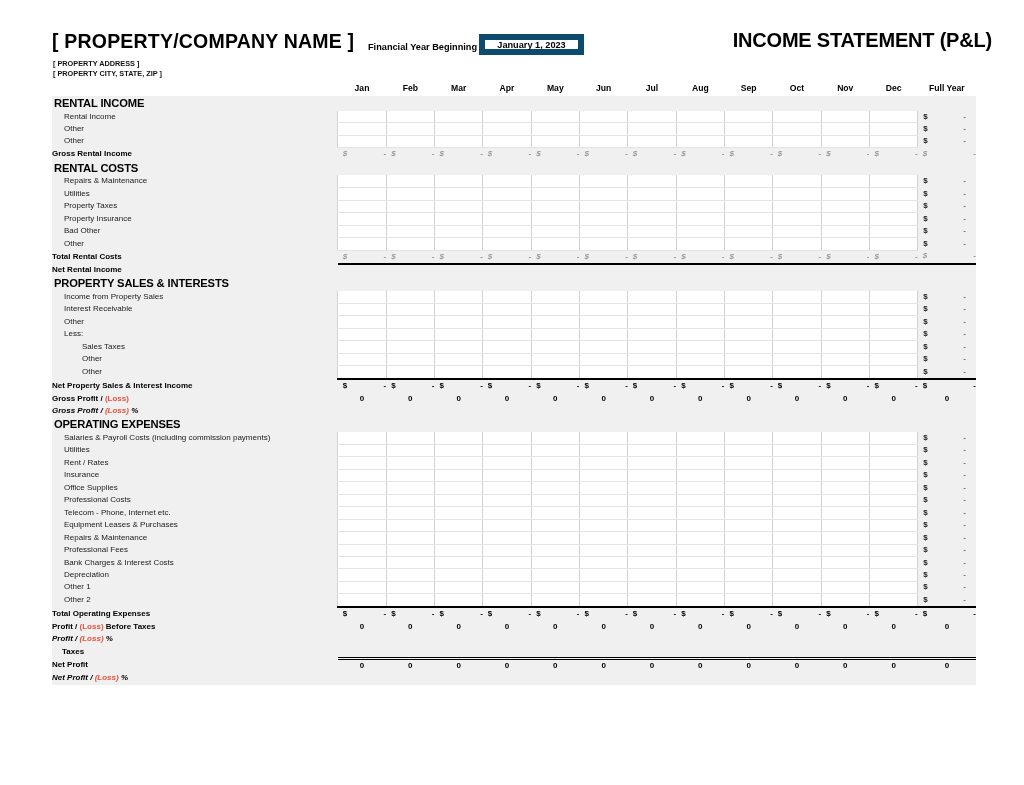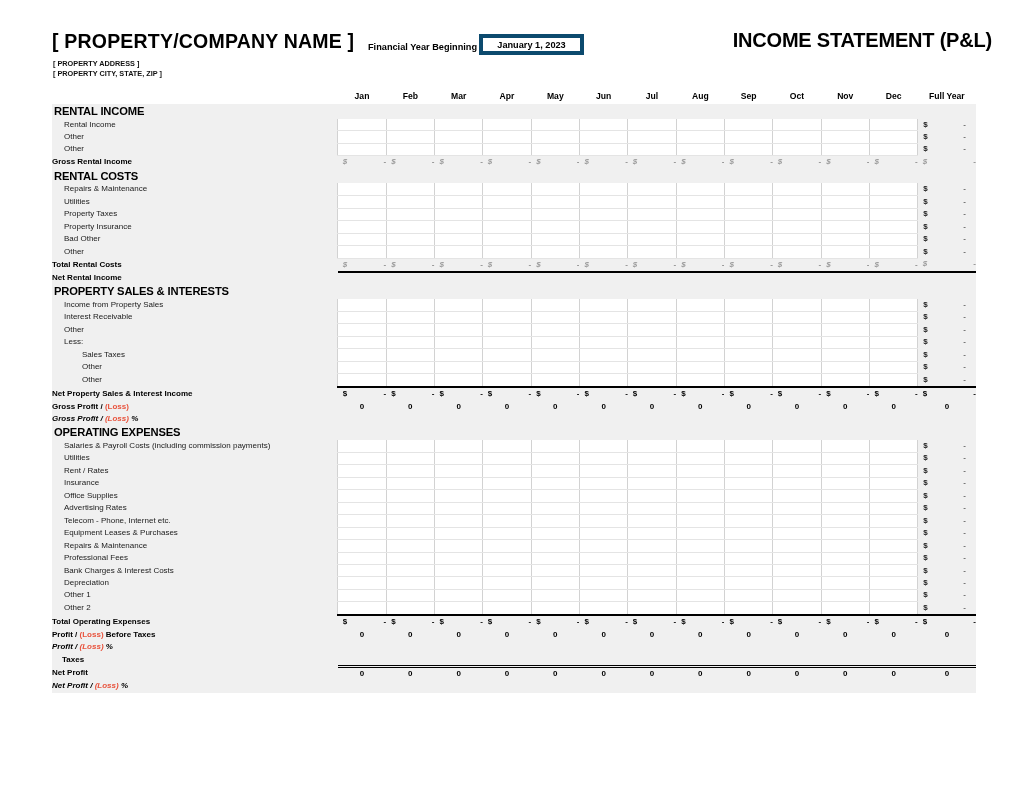--- a/index.html
+++ b/index.html
@@ -54,21 +54,21 @@
     left: 316px; top: 14px;
     font-size: 9.2px;
     font-weight: 700;
     color: #000;
     white-space: nowrap;
   }
   .fy-box {
     position: absolute;
     left: 427px; top: 6px;
     width: 105px; height: 21px;
-    border: 4px solid #0c4a6e;
+    border: 6px solid #0c4a6e;
     background: #ffffff;
     display: flex;
     align-items: center;
     justify-content: center;
   }
   .fy-value {
     font-size: 9.2px;
     font-weight: 700;
     color: #000;
     white-space: nowrap;
@@ -79,21 +79,21 @@
     font-size: 20px;
     font-weight: 700;
     letter-spacing: -.2px;
     color: #000;
     white-space: nowrap;
   }
 
   
   table.pl {
     position: absolute;
-    left: 52px; top: 89px;
+    left: 52px; top: 81px;
     border-collapse: collapse;
     table-layout: fixed;
     width: 924px;
     background: #14b8a6;
   }
   table.pl col.c-label { width: 285px; }
   table.pl col.c-mon   { width: 48.2px; }
   table.pl col.c-full  { width: 58px; }
 
   table.pl td, table.pl th {
@@ -685,21 +685,21 @@
           <td class="cell"></td>
           <td class="cell"></td>
           <td class="cell"></td>
           <td class="cell"></td>
           <td class="cell"></td>
           <td class="cell"></td>
           <td class="cell"></td>
           <td class="cell fullyear money"><span class="dol">$</span>-</td>
         </tr>
         <tr class="item">
-          <td class="lbl i1">Advertising Rates</td>
+          <td class="lbl i1">Professional Costs</td>
           <td class="cell first"></td>
           <td class="cell"></td>
           <td class="cell"></td>
           <td class="cell"></td>
           <td class="cell"></td>
           <td class="cell"></td>
           <td class="cell"></td>
           <td class="cell"></td>
           <td class="cell"></td>
           <td class="cell"></td>

